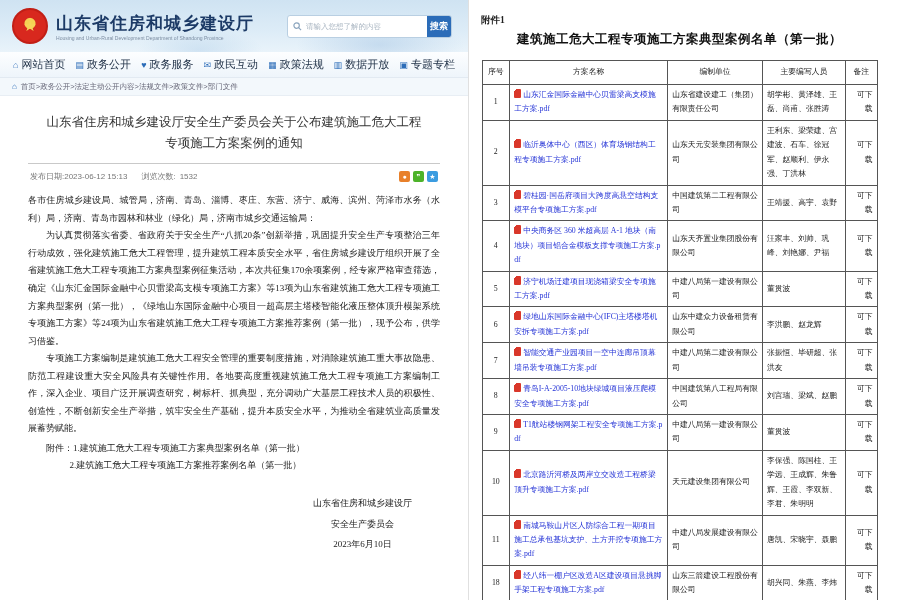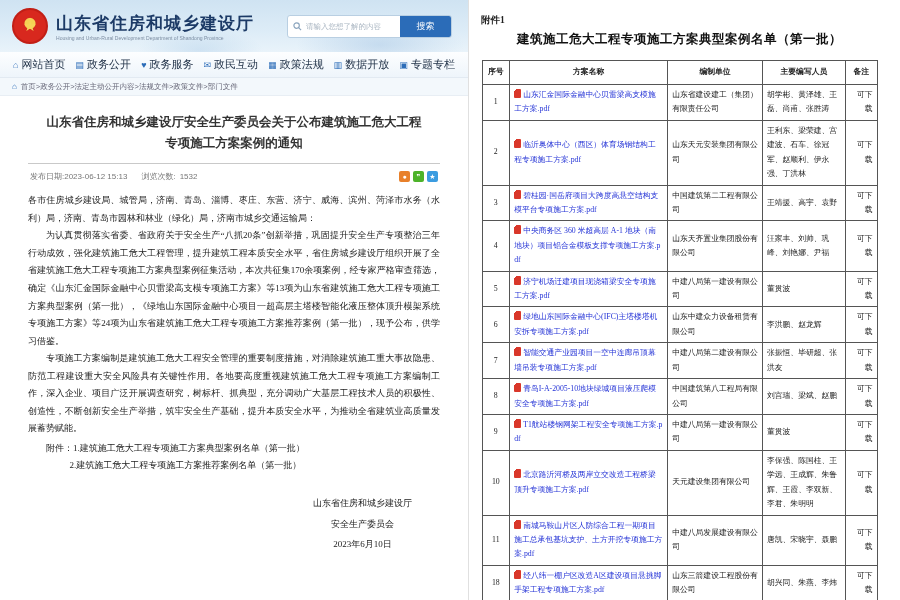--- a/index.html
+++ b/index.html
@@ -21,34 +21,34 @@
     border:2px solid #c21f16; color:#f6d45a; display:flex; align-items:center; justify-content:center;
     font-size:15px; flex:0 0 auto; }
   .site-title-block { margin-left:8px; }
   .site-title { font-size:17px; font-weight:bold; color:#1c3a66; letter-spacing:1px; }
   .site-title-en { font-size:5.5px; color:#7d8ea3; transform:scale(.92); transform-origin:left; }
   .search-box { position:absolute; right:16px; top:15px; display:flex; height:23px; width:165px;
     background:#fff; border:1px solid #b9cfe2; border-radius:3px; overflow:hidden; }
   .search-icon { width:18px; display:flex; align-items:center; justify-content:center; }
   .search-box input { flex:1; border:0; outline:none; font-size:7.5px; color:#333; min-width:0; }
   .search-box input::placeholder { color:#aab6c2; }
-  .search-btn { width:51px; border:0; background:#2b6cb8; color:#fff; font-size:9px; cursor:pointer; }
+  .search-btn { width:24px; border:0; background:#2b6cb8; color:#fff; font-size:9px; cursor:pointer;font-weight:bold; }
 
   .main-nav { height:26px; display:flex; align-items:center; justify-content:space-around;
     padding:0 8px; background:linear-gradient(180deg,#fdfeff,#eef5fb); border-bottom:1px solid #e2eaf2; }
   .nav-item { display:flex; align-items:center; gap:3px; cursor:pointer; }
   .nav-icon { color:#2b6cb8; font-size:9px; }
   .nav-label { font-size:11px; color:#23344a; font-weight:normal; }
 
   .breadcrumb { height:18px; display:flex; align-items:center; gap:4px; padding:0 12px;
     background:#f3f8fc; border-bottom:1px solid #e8eef4; font-size:7.5px; color:#667; }
   .crumb-home { color:#2b6cb8; font-size:8px; }
 
   .article { padding:16px 28px 0 28px; }
-  .article-title { font-size:12.5px; font-weight:bold; color:#333; text-align:center;
+  .article-title { font-size:12.5px; font-weight:normal; color:#333; text-align:center;
     line-height:1.65; padding:0 14px; }
   .title-rule { border-bottom:1px solid #c9c9c9; margin:10px 0 0; }
   .meta-row { display:flex; align-items:center; font-size:8px; color:#777;
     padding:7px 2px 10px; }
   .meta-item { margin-right:14px; }
   .meta-views-val { margin-left:4px; }
   .share-icons { margin-left:auto; display:flex; gap:3px; }
   .share-ic { width:11px; height:11px; border-radius:2px; display:flex; align-items:center;
     justify-content:center; font-size:7px; color:#fff; cursor:pointer; }
 
@@ -64,21 +64,21 @@
 
   
   .right-pane { width:420px; height:600px; background:#fff; border-left:1px solid #e0e0e0;
     padding:14px 10px 0 12px; font-family:"Liberation Serif", serif; }
   .attach-label { font-size:9.5px; font-weight:bold; color:#222; margin-bottom:4px; }
   .doc-title { font-size:12.5px; font-weight:bold; color:#111; text-align:center;
     margin:2px 0 12px; letter-spacing:.5px; }
   table.doc-table { width:100%; border-collapse:collapse; table-layout:fixed; }
   .doc-table th, .doc-table td { border:1px solid #555; font-size:7.8px; color:#222;
     padding:3px 4px; line-height:1.85; vertical-align:middle; word-break:break-all; }
-  .doc-table th { font-weight:bold; text-align:center; height:24px; }
+  .doc-table th { font-weight:normal; text-align:center; height:24px; }
   td.c-no { text-align:center; }
   td.c-note { text-align:right;font-family:Liberation Mono, monospace; }
   td.c-name a { color:var(--link,#2433d6); text-decoration:none; cursor:pointer; }
   td.c-name a.visited { color:var(--visited,#7d3fa8); }
   .pdf-icon { display:inline-block; width:7px; height:9px; margin-right:2px; vertical-align:-1px;
     background:linear-gradient(135deg,#fff 0 2px,#d9372a 2px); border-radius:1px; }
   tr.highlight td { border-top:2px solid var(--hl,#e60000); border-bottom:3px solid var(--hl,#e60000); }
   tr.highlight td:first-child { border-left:2px solid var(--hl,#e60000); }
   tr.highlight td:last-child { border-right:2px solid var(--hl,#e60000); }
 </style>

